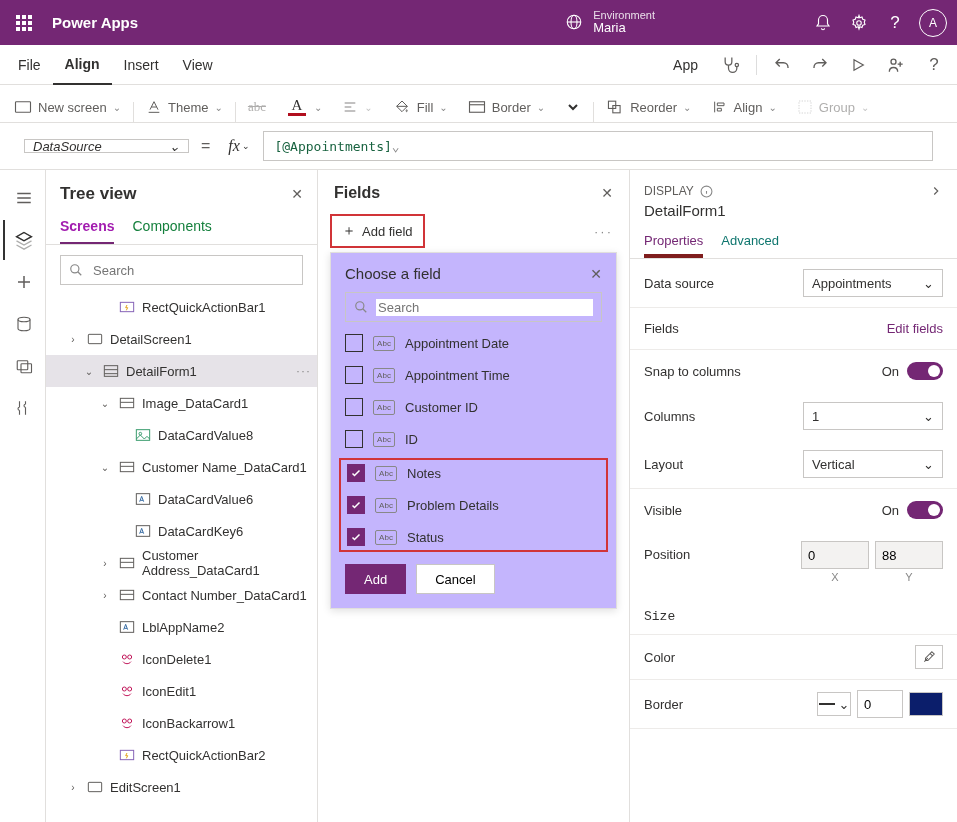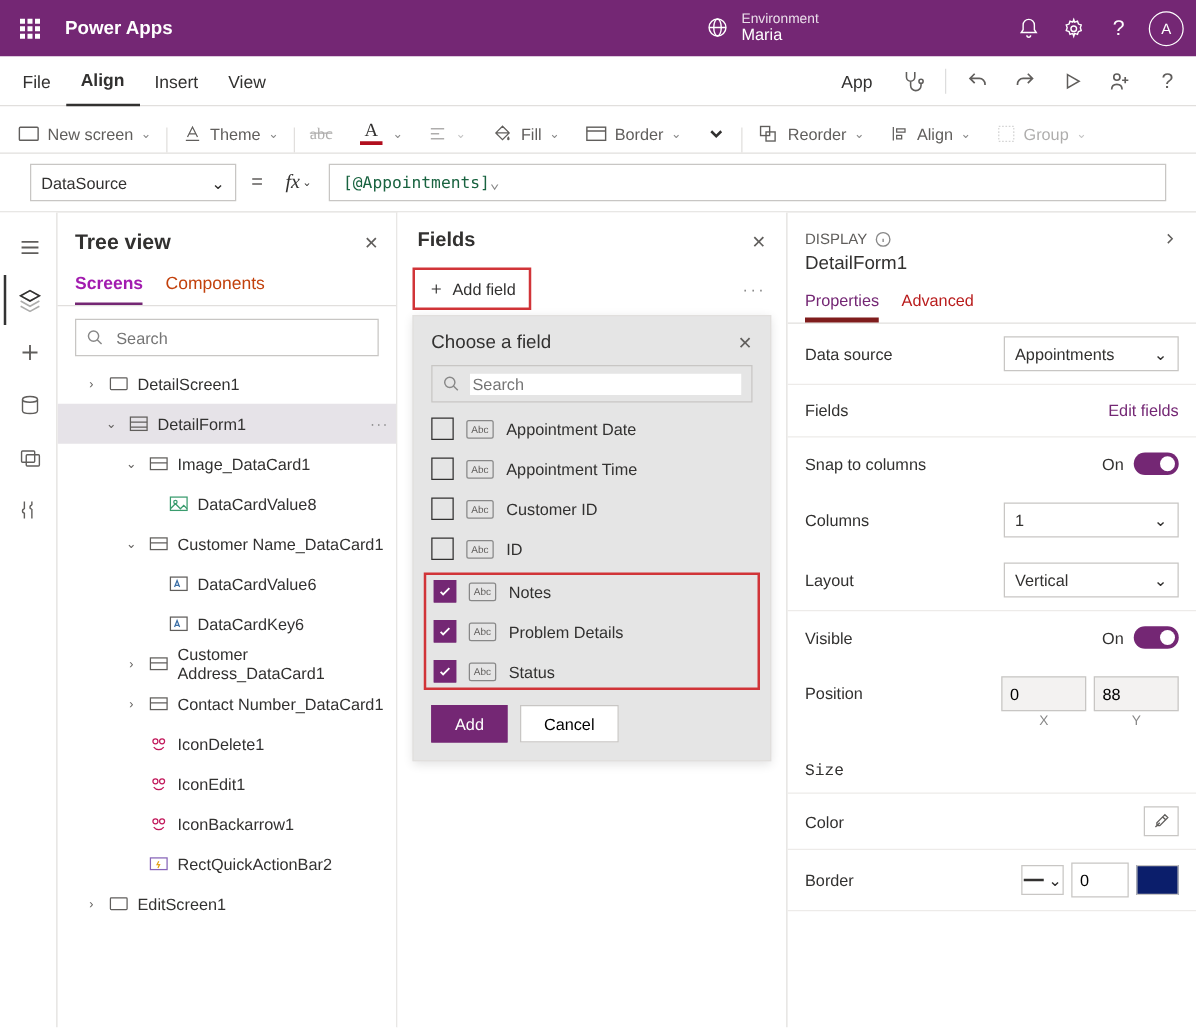--- a/index.html
+++ b/index.html
@@ -33,82 +33,82 @@
   .ribbon .rgroup { display:flex; align-items:center; gap:6px; padding: 0 8px; cursor:pointer; height:30px; }
   .ribbon .rsep { width:1px; height:20px; background:#e1dfdd; }
   .ribbon .chev { font-size:10px; color:#888; }
 
   .fontcolor-box { width:22px; display:flex; flex-direction:column; align-items:center; }
   .fontcolor-box .A { font-size:15px; font-weight:400; line-height:1; color:#323130; font-family:'Times New Roman',serif; }
   .fontcolor-box .underline { width:18px; height:3px; background:#b10e1e; }
 
   
   .formularow { display:flex; align-items:center; padding: 8px 24px; border-bottom: 1px solid #e1dfdd; gap:8px; }
-  .prop-select { width: 165px; height: 30px; border: 1px solid #c8c6c4; display:flex; align-items:center; padding: 0 8px; justify-content:space-between; cursor:pointer; background:#fff; }
+  .prop-select { width: 165px; height: 14px; border: 1px solid #c8c6c4; display:flex; align-items:center; padding: 0 8px; justify-content:space-between; cursor:pointer; background:#fff;font-style:italic; }
   .eq { font-size:16px; color:#605e5c; padding:0 4px;}
   .fx { font-style: italic; font-family: 'Times New Roman', serif; font-size: 16px; padding: 0 6px; display:flex; align-items:center;}
   .fx .chev{ font-size:9px; margin-left:2px; font-style:normal;}
   .formula-input { flex:1; height:30px; border:1px solid #c8c6c4; display:flex; align-items:center; padding:0 10px; font-family: Consolas, monospace; font-size:13px; color:#196340; justify-content:flex-start;}
   .formula-input .expand { color:#888; cursor:pointer;}
 
   
   .main { display:flex; height: calc(822px - 45px - 40px - 38px - 47px); }
 
   
   .leftrail { width:46px; border-right:1px solid #e1dfdd; display:flex; flex-direction:column; align-items:center; padding-top:8px; gap:2px; background:#fff;}
   .rail-btn { width:40px; height:40px; display:flex; align-items:center; justify-content:center; cursor:pointer; color:#605e5c; border-left:2px solid transparent; position:relative;}
   .rail-btn.active { border-left-color:#333; background:#fff; }
   
 
   
   .treepanel { width:272px; border-right:1px solid #e1dfdd; display:flex; flex-direction:column; }
   .treepanel .panel-head { display:flex; align-items:center; justify-content:space-between; padding: 14px 14px 6px 14px; }
   .treepanel .panel-head h3 { margin:0; font-size:17px; font-weight:600;}
   .tabs { display:flex; gap:18px; padding: 0 14px; border-bottom:1px solid #e1dfdd; }
-  .tabs .tab { padding: 8px 0; font-size:14px; cursor:pointer; color:#c2410c;}
+  .tabs .tab { padding: 8px 0; font-size:14px; cursor:pointer; color:#15803d;}
   .tabs .tab.active { color:#a21caf; border-bottom:2px solid #742774; font-weight:700;}
   .tree-search { margin: 10px 14px 6px 14px; height:30px; border:1px solid #c8c6c4; display:flex; align-items:center; padding:0 8px; gap:8px; color:#888;}
   .tree-search input { border:none; outline:none; flex:1; font-size:13px;}
   .tree-body { flex:1; overflow-y:auto; padding-bottom:10px;}
   .tree-row { display:flex; align-items:center; height:32px; cursor:pointer; gap:6px; padding-right:6px;}
   .tree-row.selected { background:#e6e3e8;}
   .tree-row .exp { width:14px; text-align:center; color:#605e5c; font-size:10px; flex-shrink:0;}
   .tree-row .ticon { width:18px; display:flex; align-items:center; justify-content:center; color:#605e5c; flex-shrink:0;}
   .tree-row .dots { margin-left:auto; color:#888; letter-spacing:1px; font-size:12px;}
 
   
   .fieldspanel { width:312px; border-right:1px solid #e1dfdd; display:flex; flex-direction:column; background:#fff; position:relative;}
   .fields-head { display:flex; align-items:center; justify-content:space-between; padding:14px 16px 10px 16px;}
   .fields-head h3 { margin:0; font-size:16px; font-weight:600;}
   .fields-sub { display:flex; align-items:center; justify-content:space-between; padding: 2px 16px 8px 12px;}
   .addfield-wrap { border:2px solid #d13438; padding:2px 4px;}
   .addfield-btn { display:flex; align-items:center; gap:6px; cursor:pointer; color:#323130; padding:4px 6px;}
   .plus-icon { font-size:14px; font-weight:300; }
 
-  .choose-card { margin: -4px 12px 10px 12px; background:#e5e5e5; border:1px solid #e1dfdd; box-shadow:0 2px 8px rgba(0,0,0,.12); padding:12px 14px 14px 14px; display:flex; flex-direction:column; gap:10px;}
+  .choose-card { margin: -4px 12px 10px 12px; background:#c4b5fd; border:1px solid #e1dfdd; box-shadow:0 2px 8px rgba(0,0,0,.12); padding:12px 14px 14px 14px; display:flex; flex-direction:column; gap:10px;}
   .choose-head { display:flex; align-items:center; justify-content:space-between;}
   .choose-head h4 { margin:0; font-size:15px; font-weight:400;}
   .choose-search { height:30px; border:1px solid #c8c6c4; display:flex; align-items:center; padding:0 8px; gap:8px; color:#888;}
   .choose-search input { border:none; outline:none; flex:1; font-size:13px;}
   .choose-list { display:flex; flex-direction:column; gap:14px; padding:2px 0;}
   .choose-row { display:flex; align-items:center; gap:10px;}
   .cbox { width:18px; height:18px; border:1px solid #323130; display:flex; align-items:center; justify-content:center; cursor:pointer; flex-shrink:0;}
   .cbox.checked { background:#742774; border-color:#742774; color:#fff;}
   .abc-badge { width:22px; height:15px; border:1px solid #888; border-radius:2px; font-size:8px; display:flex; align-items:center; justify-content:center; color:#605e5c;}
   .choose-actions { display:flex; gap:10px; margin-top:4px;}
   .btn { height:30px; padding:0 18px; border:1px solid #c8c6c4; background:#fff; cursor:pointer; font-size:13px;}
   .btn.primary { background:#742774; border-color:#742774; color:#fff;}
   .highlight-box { border:2px solid #d13438; padding:4px 6px; margin: -4px -6px;}
 
   
   .propspanel { flex:1; display:flex; flex-direction:column; border-left:none;}
   .props-head { display:flex; align-items:center; padding:14px 14px 4px 14px; color:#605e5c; font-size:12px; gap:6px;}
   .props-title { padding:0 14px 8px 14px; font-size:15px;}
   .props-tabs { display:flex; gap:18px; padding:0 14px; border-bottom:1px solid #e1dfdd;}
-  .props-tabs .tab { padding:6px 0; font-size:13px; cursor:pointer; color:#b91c1c;}
+  .props-tabs .tab { padding:6px 0; font-size:13px; cursor:pointer; color:#0f766e;}
   .props-tabs .tab.active { color:#742774; border-bottom:4px solid #7f1d1d;}
   .prop-row { display:flex; align-items:center; justify-content:space-between; padding:10px 14px; min-height:42px;}
   .prop-row.bordered { border-bottom:1px solid #edebe9;}
   .toggle { width:36px; height:18px; border-radius:9px; background:#742774; position:relative; cursor:pointer;}
   .toggle .knob { width:12px; height:12px; border-radius:50%; background:#fff; position:absolute; top:3px; right:3px;}
   .select-ctl { height:28px; border:1px solid #c8c6c4; display:flex; align-items:center; padding:0 8px; min-width:140px; justify-content:space-between; cursor:pointer; font-size:13px;}
   .num-input { height:28px; border:1px solid #c8c6c4; width:68px; padding:0 6px; font-size:13px; background:#f3f2f1;}
   .editfields-link { color:#742774; cursor:pointer;}
   .xy-group { display:flex; gap:6px;}
   .xy-col { display:flex; flex-direction:column; align-items:center; gap:2px;}
@@ -353,20 +353,30 @@
       <div class="tab">Components</div>
     </div>
     <div class="tree-search">
       <svg width="14" height="14" viewBox="0 0 24 24" fill="none" stroke="#888" stroke-width="2">
           <circle cx="10" cy="10" r="7"></circle>
           <path d="M21 21l-6-6"></path>
         </svg>
       <input placeholder="Search" style="">
     </div>
     <div class="tree-body" id="tree-body">
+        <div class="tree-row" style="padding-left: 52px;">
+          <span class="exp"></span>
+          <span class="ticon">
+            <svg width="16" height="12" viewBox="0 0 24 18" fill="none" stroke="#8764b8" stroke-width="1.5">
+              <rect x="2" y="2" width="20" height="14"></rect>
+              <path d="M12 6l-2 4h3l-2 4" stroke="#e3a21a"></path>
+            </svg>
+          </span>
+          <span>RectQuickActionBar1</span>
+        </div>
         <div class="tree-row" style="padding-left: 20px;">
           <span class="exp">›</span>
           <span class="ticon">
             <svg width="16" height="12" viewBox="0 0 24 18" fill="none" stroke="#605e5c" stroke-width="1.5">
               <rect x="2" y="2" width="20" height="14" rx="1"></rect>
             </svg>
           </span>
           <span>DetailScreen1</span>
         </div>
         <div class="tree-row selected" style="padding-left: 36px;">
@@ -443,20 +453,30 @@
         </div>
         <div class="tree-row" style="padding-left: 52px;">
           <span class="exp">›</span>
           <span class="ticon">
             <svg width="16" height="12" viewBox="0 0 24 18" fill="none" stroke="#605e5c" stroke-width="1.5">
               <rect x="2" y="2" width="20" height="14"></rect>
               <path d="M2 8h20"></path>
             </svg>
           </span>
           <span>Contact Number_DataCard1</span>
+        </div>
+        <div class="tree-row" style="padding-left: 52px;">
+          <span class="exp"></span>
+          <span class="ticon">
+            <svg width="16" height="14" viewBox="0 0 24 20" fill="none" stroke="#605e5c" stroke-width="1.5">
+              <rect x="2" y="2" width="20" height="16"></rect>
+              <path d="M7 14l3-8 3 8M8 12h4" stroke="#3a6ea5"></path>
+            </svg>
+          </span>
+          <span>LblAppName2</span>
         </div>
         <div class="tree-row" style="padding-left: 52px;">
           <span class="exp"></span>
           <span class="ticon">
             <svg width="16" height="14" viewBox="0 0 24 20" fill="none" stroke="#c2185b" stroke-width="1.5">
               <circle cx="8" cy="7" r="3"></circle>
               <circle cx="16" cy="7" r="3"></circle>
               <path d="M6 14c3 4 9 4 12 0"></path>
             </svg>
           </span>

